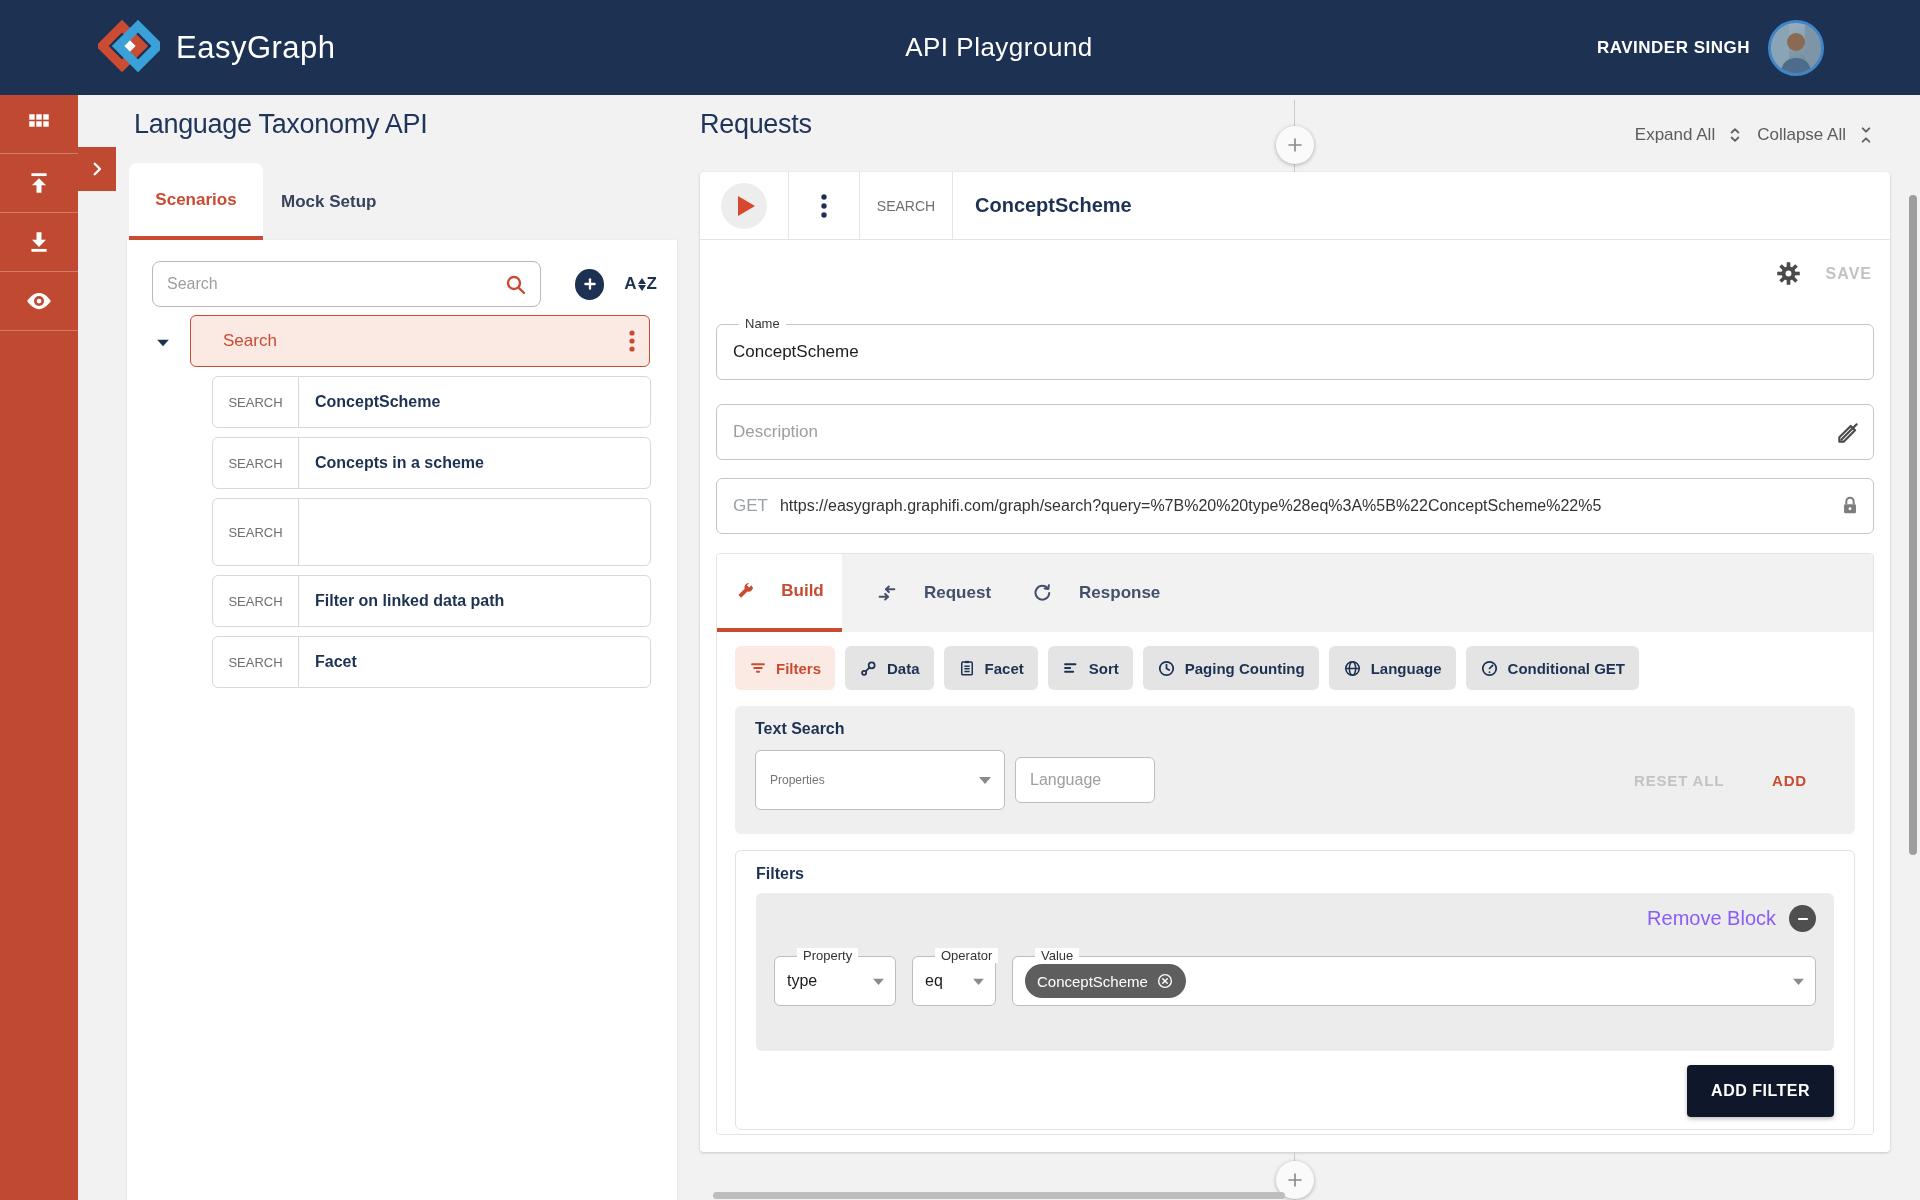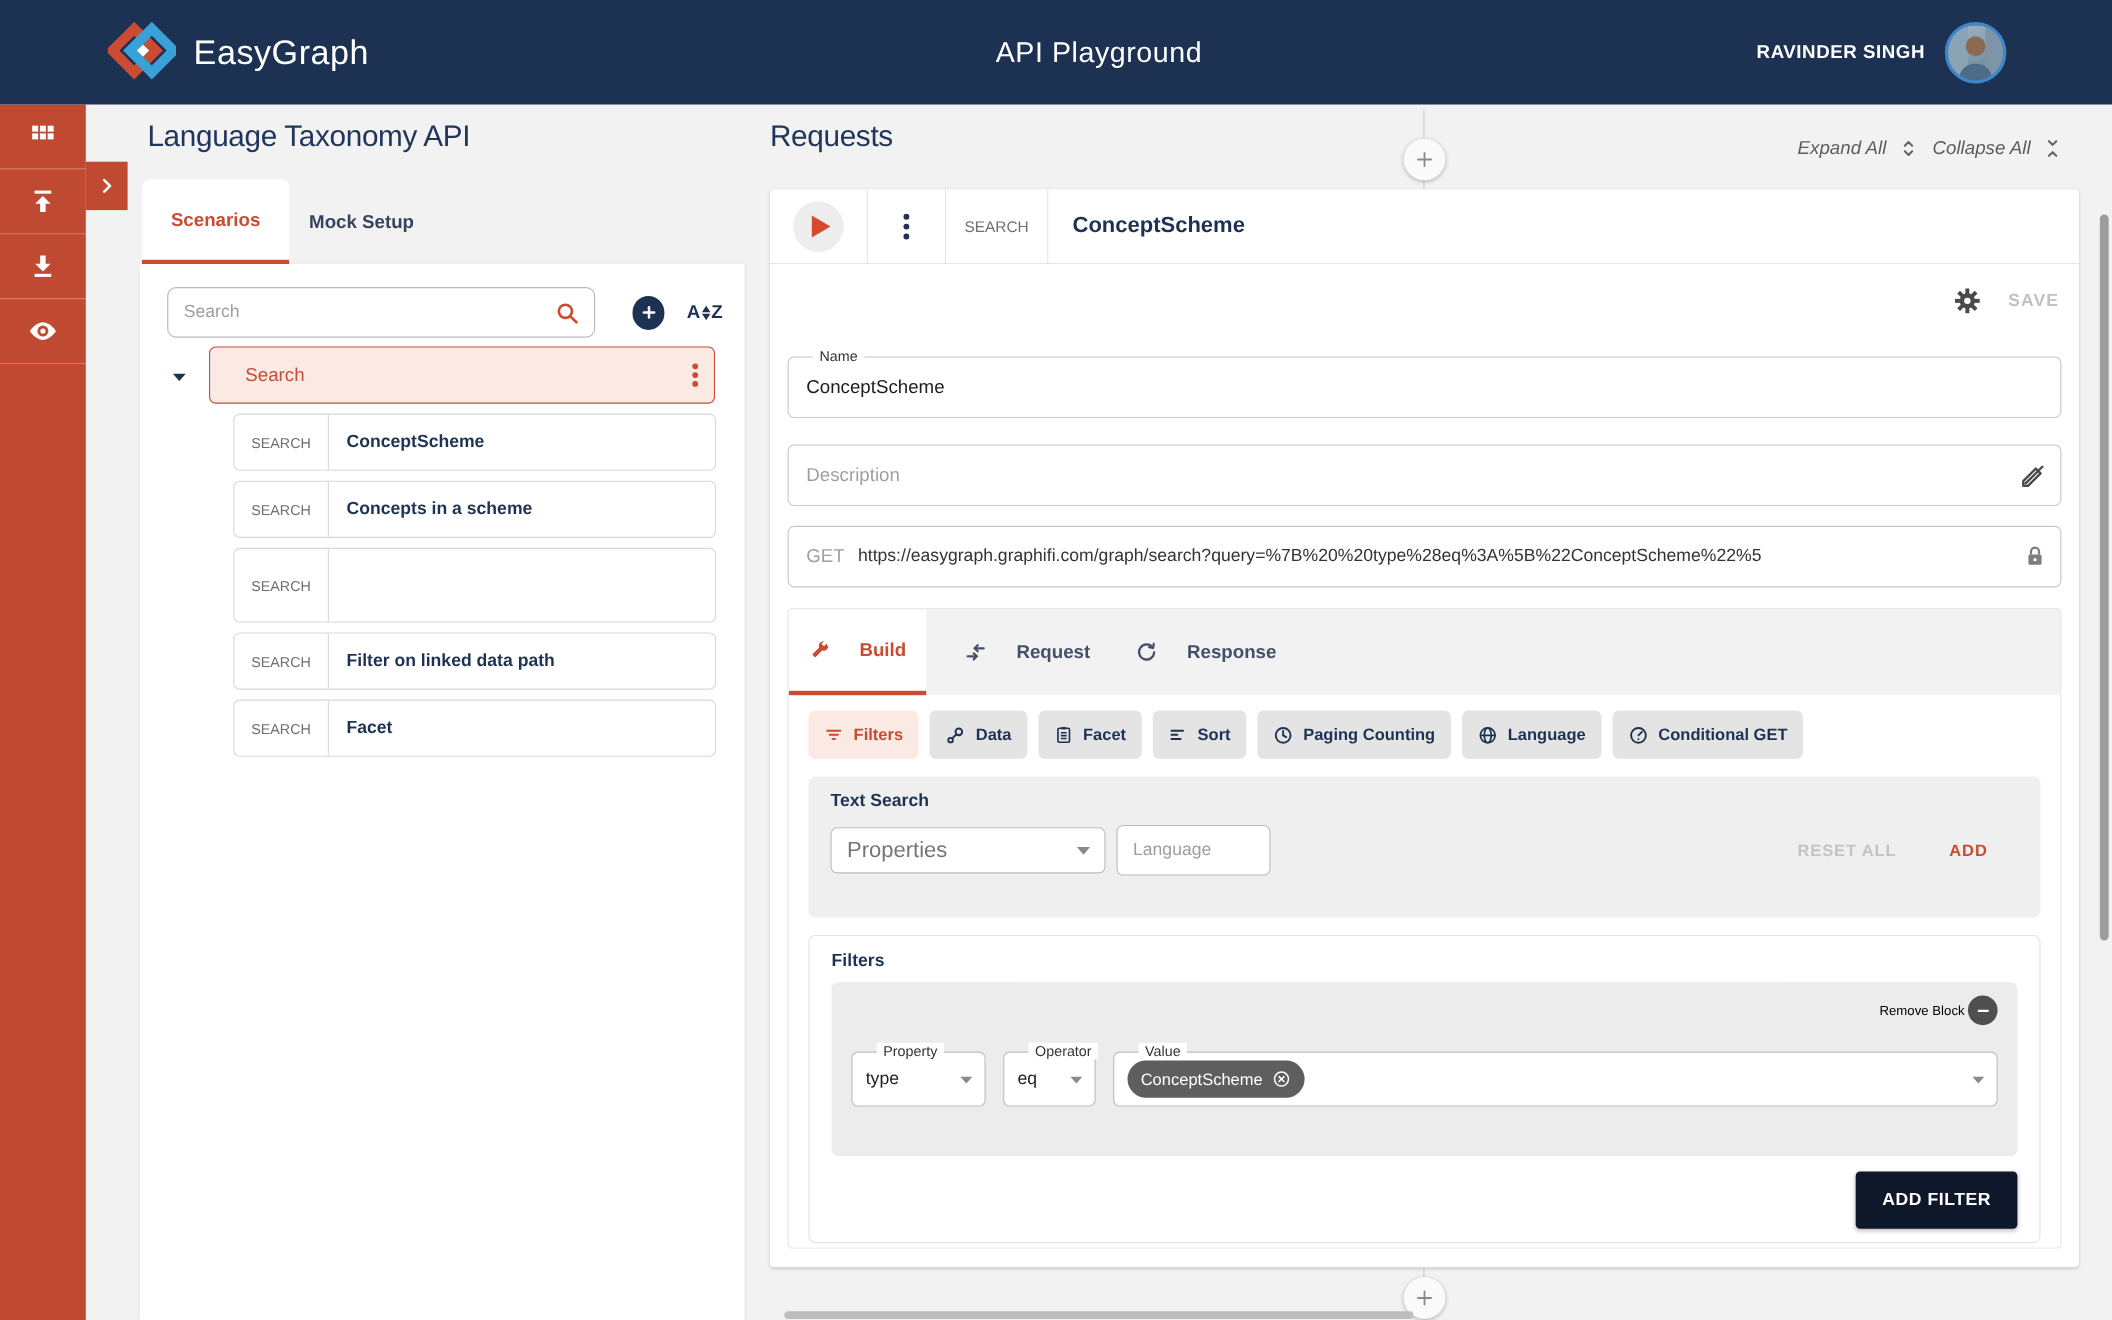--- a/index.html
+++ b/index.html
@@ -42,21 +42,21 @@
   .tree-children { position:absolute; left:85px; top:136px; width:439px; display:flex; flex-direction:column; gap:9px; }
   .tree-row { background:#fff; border:1px solid #d8d8d8; border-radius:6px; display:flex; align-items:stretch; min-height:52px; cursor:pointer; }
   .tree-row.tall { min-height:68px; }
   .tree-method { width:86px; border-right:1px solid #d8d8d8; display:flex; align-items:center; justify-content:center; font-size:13px; color:#6f6f6f; flex-shrink:0; }
   .tree-name { display:flex; align-items:center; padding:6px 16px; font-size:16px; font-weight:bold; color:#1d3252; line-height:22px; }
 
   
   .main { position:absolute; left:677px; top:95px; width:1243px; height:1105px; }
   .main-title { position:absolute; left:23px; top:14px; font-size:27px; font-weight:500; color:#21355a; letter-spacing:-.3px; }
   .expand-row { position:absolute; right:44px; top:30px; display:flex; align-items:center; gap:12px; color:#5c5c5c; font-size:17px; }
-  .expand-item { display:flex; align-items:center; gap:10px; cursor:pointer;font-style:italic; }
+  .expand-item { display:flex; align-items:center; gap:10px; cursor:pointer; }
   .connector { position:absolute; width:1px; background:#c9c9c9; left:617px; }
   .plus-node { position:absolute; left:599px; width:38px; height:38px; border-radius:50%; background:#fafafa; box-shadow:0 1px 4px rgba(0,0,0,.28); display:flex; align-items:center; justify-content:center; color:#8a8a8a; cursor:pointer; z-index:5; }
 
   .card { position:absolute; left:23px; top:77px; width:1190px; height:980px; background:#fff; border-radius:4px; box-shadow:0 1px 3px rgba(0,0,0,.18); }
   .card-header { height:68px; border-bottom:1px solid #e4e4e4; display:flex; align-items:stretch; }
   .hdr-cell { display:flex; align-items:center; justify-content:center; border-right:1px solid #e4e4e4; }
   .hdr-play { width:89px; }
   .play-circle { width:46px; height:46px; border-radius:50%; background:#ededed; display:flex; align-items:center; justify-content:center; cursor:pointer; }
   .play-tri { width:0; height:0; border-left:17px solid #d7492f; border-top:10px solid transparent; border-bottom:10px solid transparent; margin-left:4px; }
   .hdr-kebab { width:71px; color:#1d3252; cursor:pointer; }
@@ -91,31 +91,31 @@
   .tab-request { margin-left:34px; color:#44506a; }
   .tab-response { margin-left:40px; color:#44506a; }
   .build-content { background:#fff; height:504px; padding:14px 18px 0 18px; }
   .chips { display:flex; gap:10px; }
   .chip { height:44px; border-radius:6px; background:#e4e4e4; color:#1d3252; display:flex; align-items:center; gap:9px; padding:0 14px; font-size:15px; font-weight:bold; cursor:pointer; }
   .chip.active { background:#fbe9e4; color:#c84b32; }
 
   .ts-panel { margin-top:16px; height:128px; background:#efefef; border-radius:6px; padding:14px 20px; }
   .panel-title { font-size:16px; font-weight:bold; color:#1d3252; }
   .ts-row { margin-top:12px; display:flex; align-items:center; }
-  .sel-box { position:relative; width:250px; height:42px; background:#fff; border:1px solid #bdbdbd; border-radius:6px; display:flex; align-items:center; padding:0 14px; color:#757575; font-size:20px; cursor:pointer; }
+  .sel-box { position:relative; width:250px; height:60px; background:#fff; border:1px solid #bdbdbd; border-radius:6px; display:flex; align-items:center; padding:0 14px; color:#757575; font-size:12px; cursor:pointer; }
   .sel-caret { position:absolute; right:12px; color:#8a8a8a; }
   .ts-lang { margin-left:10px; width:140px; height:46px; background:#fff; border:1px solid #bdbdbd; border-radius:6px; padding:0 14px; font-size:16px; color:#333; outline:none; font-family:inherit; }
   .ts-lang::placeholder { color:#9e9e9e; }
   .ts-actions { margin-left:auto; display:flex; align-items:center; gap:48px; padding-right:28px; }
   .reset-all { color:#c3c3c3; font-size:15px; font-weight:bold; letter-spacing:.8px; cursor:default; }
   .add-link { color:#c84b32; font-size:15px; font-weight:bold; letter-spacing:.8px; cursor:pointer; }
 
   .filters-panel { margin-top:16px; height:280px; border:1px solid #e2e2e2; border-radius:6px; padding:14px 20px; }
   .f-block { margin-top:10px; height:158px; background:#ececec; border-radius:6px; padding:12px 18px; }
-  .remove-row { display:flex; justify-content:flex-end; align-items:center; gap:3px; color:#000000; font-size:12px; }
+  .remove-row { display:flex; justify-content:flex-end; align-items:center; gap:13px; color:#8b5cf6; font-size:20px; }
   .minus-circle { width:27px; height:27px; border-radius:50%; background:#4f4f4f; display:flex; align-items:center; justify-content:center; cursor:pointer; }
   .f-fields { display:flex; gap:16px; margin-top:24px; }
   .f-field { position:relative; height:50px; background:#fff; border:1px solid #bdbdbd; border-radius:6px; display:flex; align-items:center; padding:0 12px; }
   .f-prop { width:122px; cursor:pointer; }
   .f-op { width:84px; cursor:pointer; }
   .f-val { flex:1; cursor:pointer; }
   .f-field .val-text { font-size:16px; color:#1c1c1c; }
   .f-caret { position:absolute; right:10px; color:#8a8a8a; }
   .value-chip { height:34px; border-radius:17px; background:#5e5e5e; color:#fff; font-size:15px; display:flex; align-items:center; gap:8px; padding:0 12px; }
   .chip-x { cursor:pointer; display:flex; }

